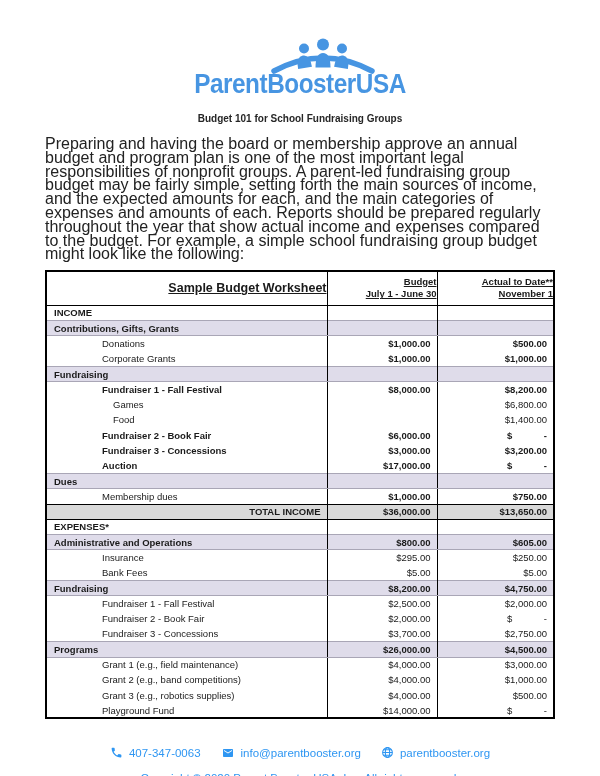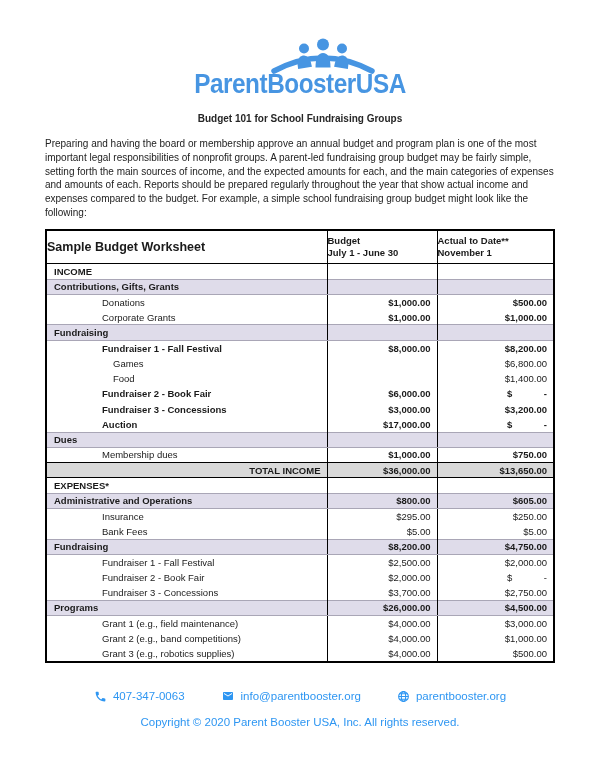--- a/index.html
+++ b/index.html
@@ -25,58 +25,58 @@
     transform:scaleX(0.9);transform-origin:center;
   }
   
   .doc-title{
     margin-top:15px;text-align:center;
     font-size:10px;font-weight:700;color:#262626;
   }
   
   .intro{
     width:512px;margin:13px auto 0 45px;
-    font-size:10px;line-height:13.8px;color:#222;
+    font-size:16px;line-height:13.8px;color:#222;
   }
   
   table.budget{
     width:508px;margin:9px 0 0 45px;
     border-collapse:collapse;table-layout:fixed;
     font-size:9.5px;color:#1a1a1a;
   }
   table.budget col.c1{width:281px;}
   table.budget col.c2{width:110px;}
   table.budget col.c3{width:117px;}
   table.budget{border:2px solid #000;}
   th,td{overflow:hidden;white-space:nowrap;}
   thead th{
     height:34px;border-bottom:1.6px solid #000;
-    font-weight:700;text-align:left;vertical-align:middle;
-    font-size:9.5px;line-height:12.5px;
+    font-weight:700;text-align:right;vertical-align:middle;
+    font-size:9.5px;line-height:12.5px;text-decoration:underline;
   }
   thead th.h-main{font-size:12.5px;line-height:14px;}
   td.c-val,th.h-col{border-left:1.6px solid #000;}
   tbody td{height:15.3px;vertical-align:middle;}
   td.c-label{padding-left:7px;text-align:left;}
   td.c-val{text-align:right;padding-right:6px;}
   tr.r-section td{font-weight:700;}
   tr.r-band{background:var(--band_lavender);}
   tr.r-band td{border-top:1px solid #a9a6b6;border-bottom:1px solid #a9a6b6;}
   tr.r-band td.c-label{font-weight:700;}
   tr.r-item td.c-label{padding-left:55px;}
   tr.r-item-bold td.c-label{padding-left:55px;font-weight:700;}
   tr.r-subitem td.c-label{padding-left:66px;}
   tr.r-total{background:var(--total_gray);}
   tr.r-total td{border-top:1.6px solid #000;border-bottom:1.6px solid #000;font-weight:700;}
   tr.r-total td.c-label{text-align:right;padding-right:6px;padding-left:0;}
   td.vb{font-weight:700;}
   .acct{display:inline-flex;justify-content:space-between;width:40px;}
   
   .contact-row{
-    margin-top:27px;display:flex;justify-content:center;align-items:center;gap:36px;
+    margin-top:27px;display:flex;justify-content:center;align-items:center;gap:20px;
     color:var(--footer_blue);font-size:11.5px;
   }
   .contact-item{display:inline-flex;align-items:center;gap:6px;text-decoration:none;color:var(--footer_blue);}
   .contact-item svg{display:block;}
   .copyright{
     margin-top:13px;text-align:center;color:var(--footer_blue);font-size:11.5px;
   }
 </style>
 </head>
 <body>
@@ -255,20 +255,28 @@
         </tr>
         <tr class="r-item">
           <td class="c-label">Grant 2 (e.g., band competitions)</td>
           <td class="c-val">$4,000.00</td>
           <td class="c-val">$1,000.00</td>
         </tr>
         <tr class="r-item">
           <td class="c-label">Grant 3 (e.g., robotics supplies)</td>
           <td class="c-val">$4,000.00</td>
           <td class="c-val">$500.00</td>
+        </tr>
+        <tr class="r-item">
+          <td class="c-label">Playground Fund</td>
+          <td class="c-val">$14,000.00</td>
+          <td class="c-val"><span class="acct">
+              <span>$</span>
+              <span>-</span>
+            </span></td>
         </tr>
       </tbody>
   </table>
 
   <div class="contact-row">
     <a class="contact-item">
       <span>
         <svg width="13" height="13" viewBox="0 0 24 24" fill="#2e96f2">
             <path d="M6.62 10.79c1.44 2.83 3.76 5.14 6.59 6.59l2.2-2.21c.27-.27.67-.36 1.02-.24 1.12.37 2.33.57 3.57.57.55 0 1 .45 1 1V20c0 .55-.45 1-1 1-9.39 0-17-7.61-17-17 0-.55.45-1 1-1h3.5c.55 0 1 .45 1 1 0 1.25.2 2.45.57 3.57.11.35.03.74-.25 1.02l-2.2 2.2z"></path>
           </svg>

